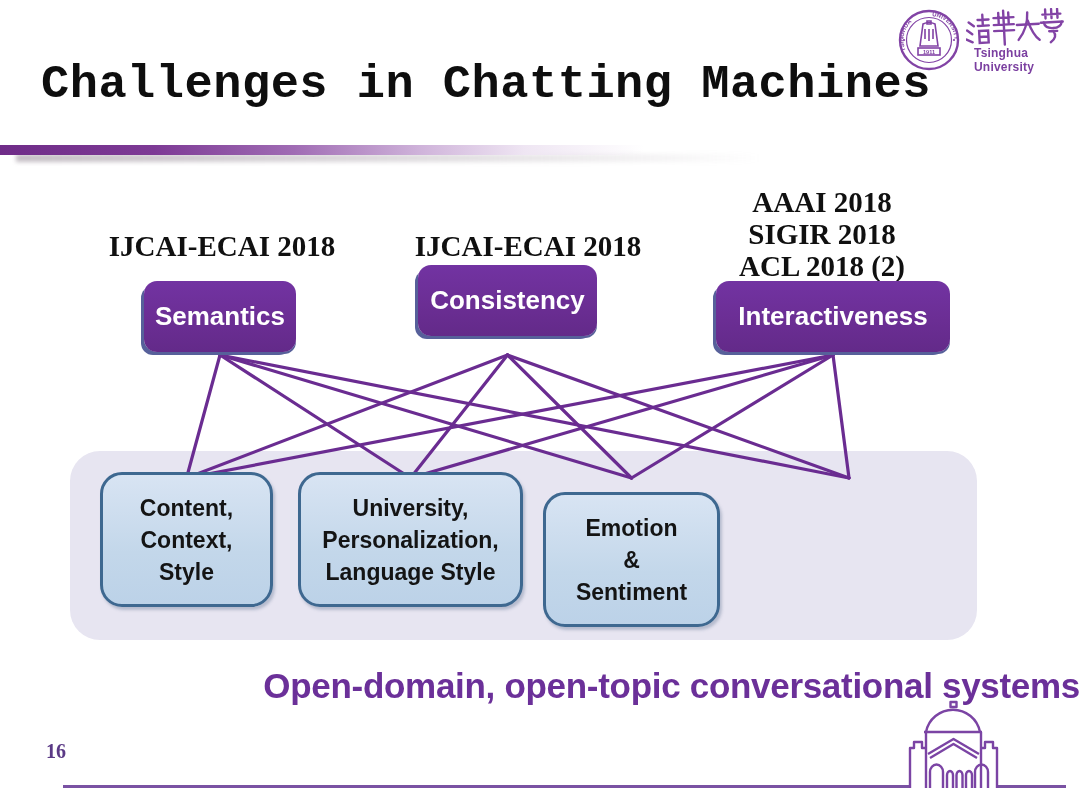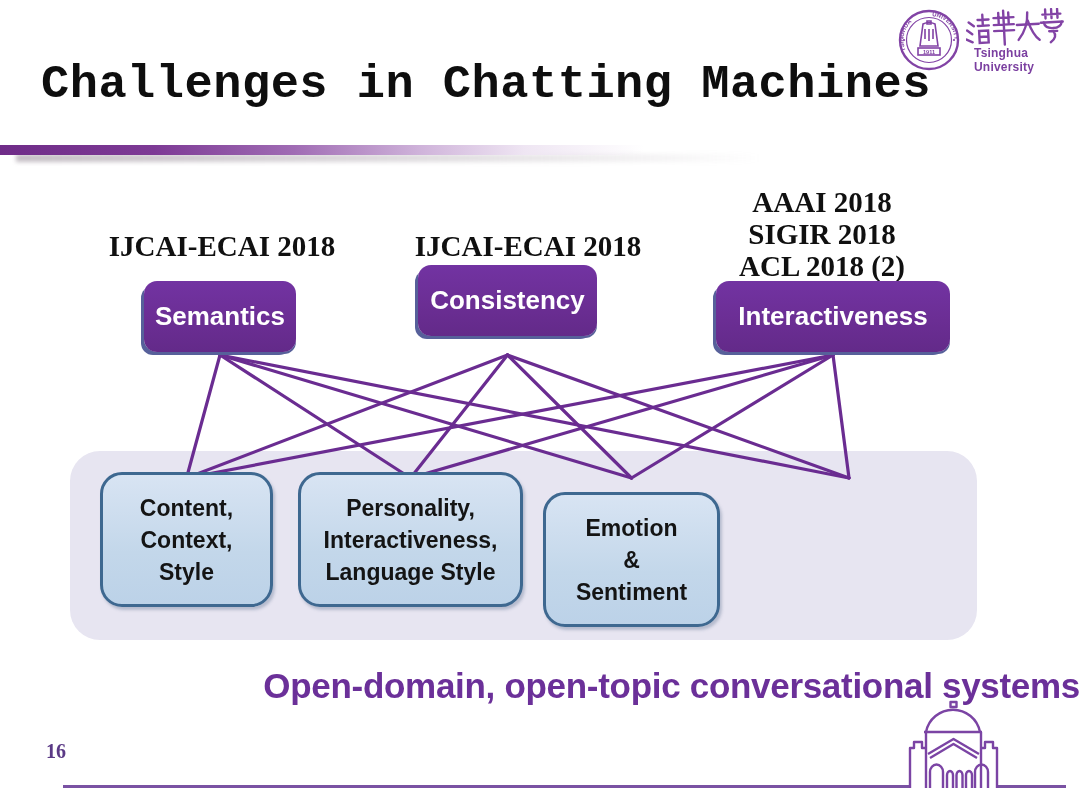--- a/index.html
+++ b/index.html
@@ -183,22 +183,22 @@
   <div class="top-node top-node-2">
     <span>Interactiveness</span>
   </div>
 
   <div class="bottom-node bottom-node-0">
     <span>Content,</span>
     <span>Context,</span>
     <span>Style</span>
   </div>
   <div class="bottom-node bottom-node-1">
-    <span>Personality,</span>
-    <span>Interactiveness,</span>
+    <span>University,</span>
+    <span>Personalization,</span>
     <span>Language Style</span>
   </div>
   <div class="bottom-node bottom-node-2">
     <span>Emotion</span>
     <span>&amp;</span>
     <span>Sentiment</span>
   </div>
 
   <div class="statement">Open-domain, open-topic conversational systems</div>
   <div class="page-number">16</div>

